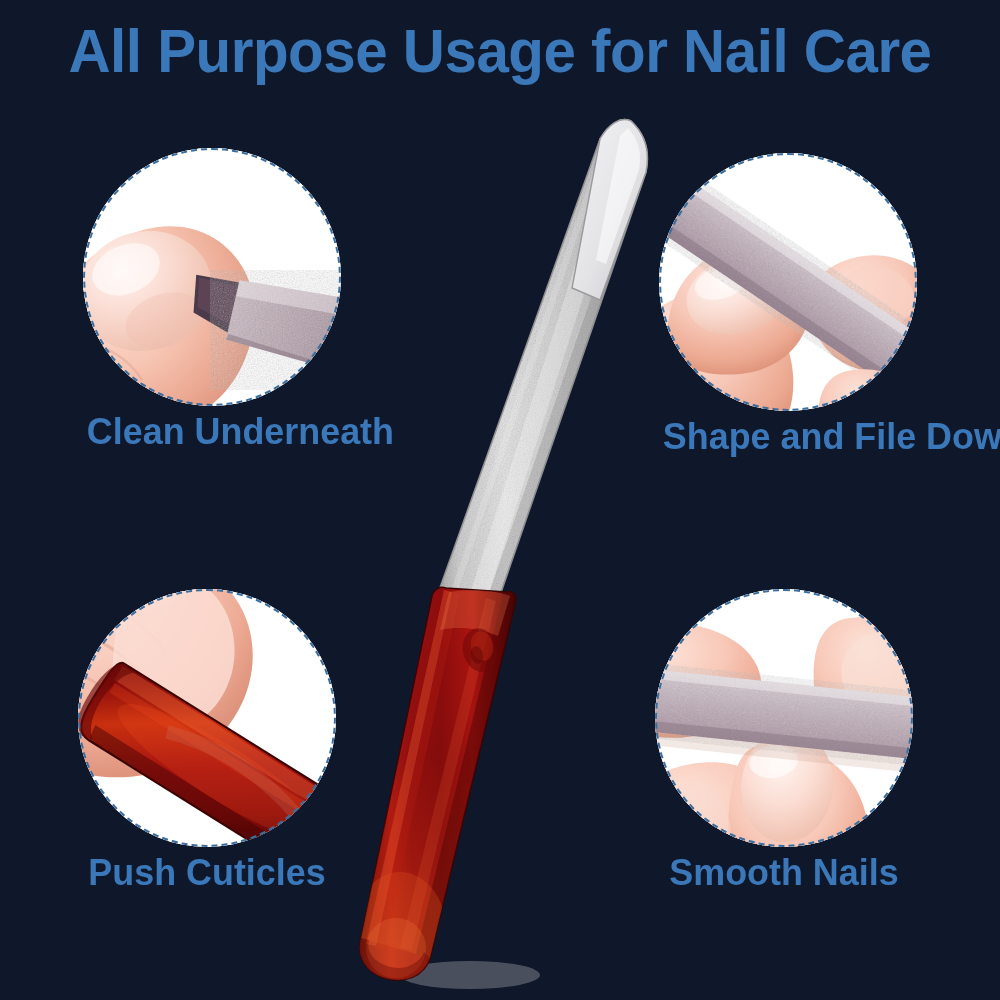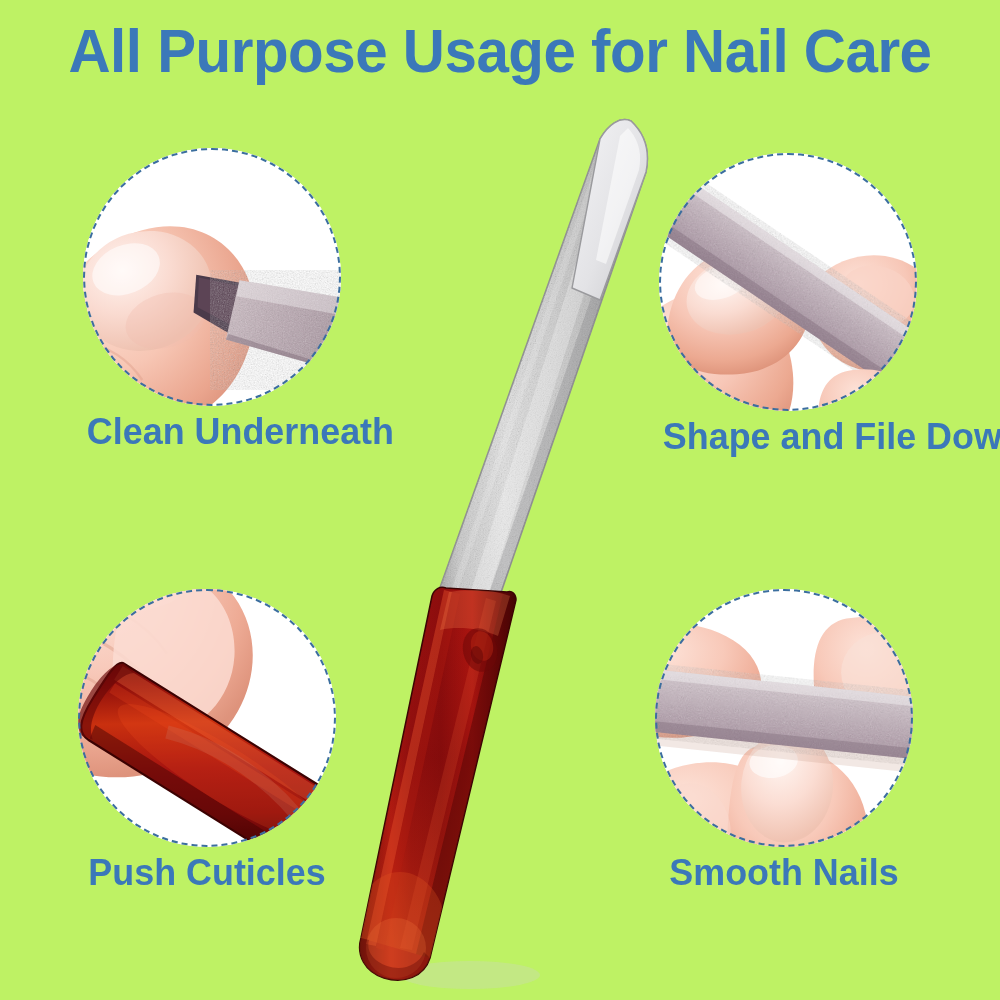--- a/index.html
+++ b/index.html
@@ -7,21 +7,21 @@
     padding: 0;
     background: #ffffff;
   }
   body {
     font-family: "Liberation Sans", sans-serif;
   }
   #infographic {
     position: relative;
     width: 1000px;
     height: 1000px;
-    background: #bef264;
+    background: #0f172a;
     overflow: hidden;
   }
 
   
   .page-title {
     position: absolute;
     left: 0;
     top: 14px;
     width: 1000px;
     text-align: center;

